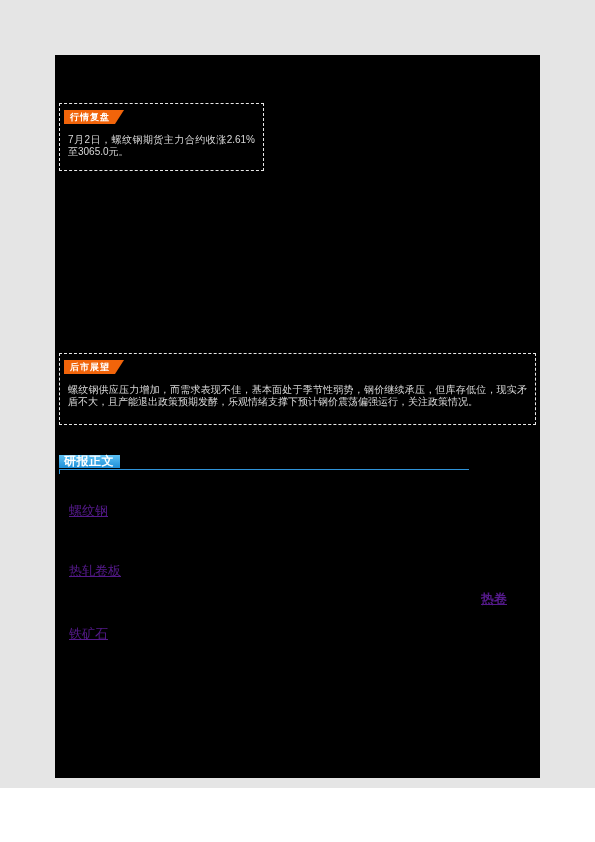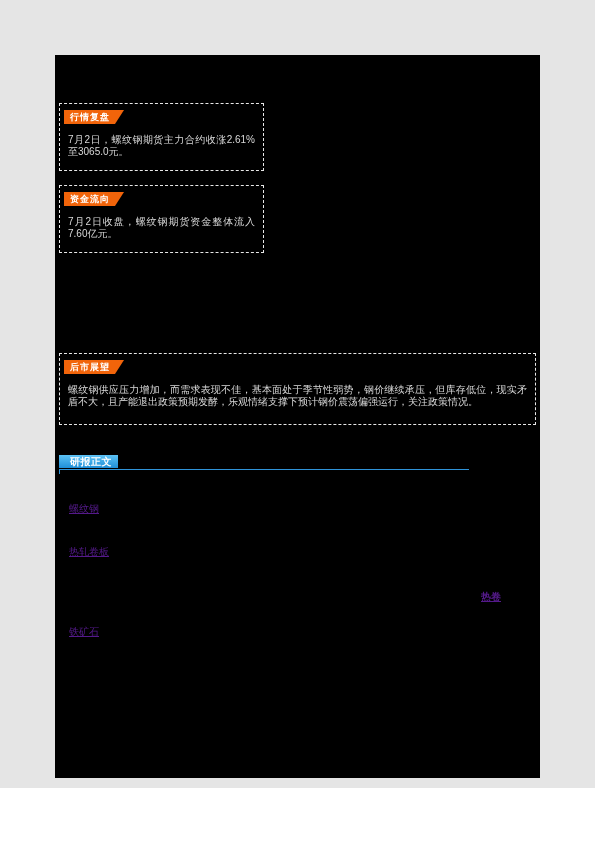--- a/index.html
+++ b/index.html
@@ -76,24 +76,24 @@
     top: 400px;
     width: 410px;
     height: 20px;
   }
   .tag-blue {
     position: absolute;
     left: 0;
     top: 0;
     height: 13px;
     line-height: 13px;
-    padding: 0 6px 0 11px;
+    padding: 0 6px 0 5px;
     background: linear-gradient(to bottom, #5cc2f5, #1f8fd8);
     color: #ffffff;
-    font-size: 10px;
+    font-size: 12px;
     font-weight: bold;
     letter-spacing: 0.5px;
     white-space: nowrap;
   }
   #report-heading-rule {
     position: absolute;
     left: 0;
     top: 14px;
     width: 410px;
     height: 1px;
@@ -106,56 +106,52 @@
     width: 1px;
     height: 5px;
     background: #2f93d8;
   }
 
   
   .doclink {
     position: absolute;
     color: #551a8b;
     text-decoration: underline;
-    font-size: 10px;
+    font-size: 13px;
     white-space: nowrap;
     cursor: pointer;
   }
 </style>
 </head>
 <body>
 
 <div id="page">
 
   <div id="article-surface">
 
     <div class="card card-narrow" style="top: 48px; height: 68px;">
       <div class="tag">行情复盘</div>
       <div class="card-body">7月2日，螺纹钢期货主力合约收涨2.61%至3065.0元。</div>
     </div>
 
-    <div class="card card-narrow" style="top: 130px; height: 68px;">
-      <div class="tag">资金流向</div>
-      <div class="card-body">7月2日收盘，螺纹钢期货资金整体流入7.60亿元。</div>
-    </div>
 
 
     <div class="card card-wide" style="top: 298px; height: 72px;">
       <div class="tag">后市展望</div>
       <div class="card-body">螺纹钢供应压力增加，而需求表现不佳，基本面处于季节性弱势，钢价继续承压，但库存低位，现实矛盾不大，且产能退出政策预期发酵，乐观情绪支撑下预计钢价震荡偏强运行，关注政策情况。</div>
     </div>
 
     <div id="report-heading-wrap">
       <div class="tag-blue">研报正文</div>
       <div id="report-heading-rule"></div>
       <div id="report-heading-stub"></div>
     </div>
 
     <a class="doclink" style="left: 14px; top: 447px;">螺纹钢</a>
 
-    <a class="doclink" style="left: 14px; top: 490px;">热轧卷板</a>
+    <a class="doclink" style="left: 14px; top: 507px;">热轧卷板</a>
 
     <a class="doclink" style="left: 426px; top: 535px; font-weight: bold;">热卷</a>
 
     <a class="doclink" style="left: 14px; top: 570px; font-family: Liberation Mono, monospace;">铁矿石</a>
 
   </div>
 </div>
 
 </body></html>

